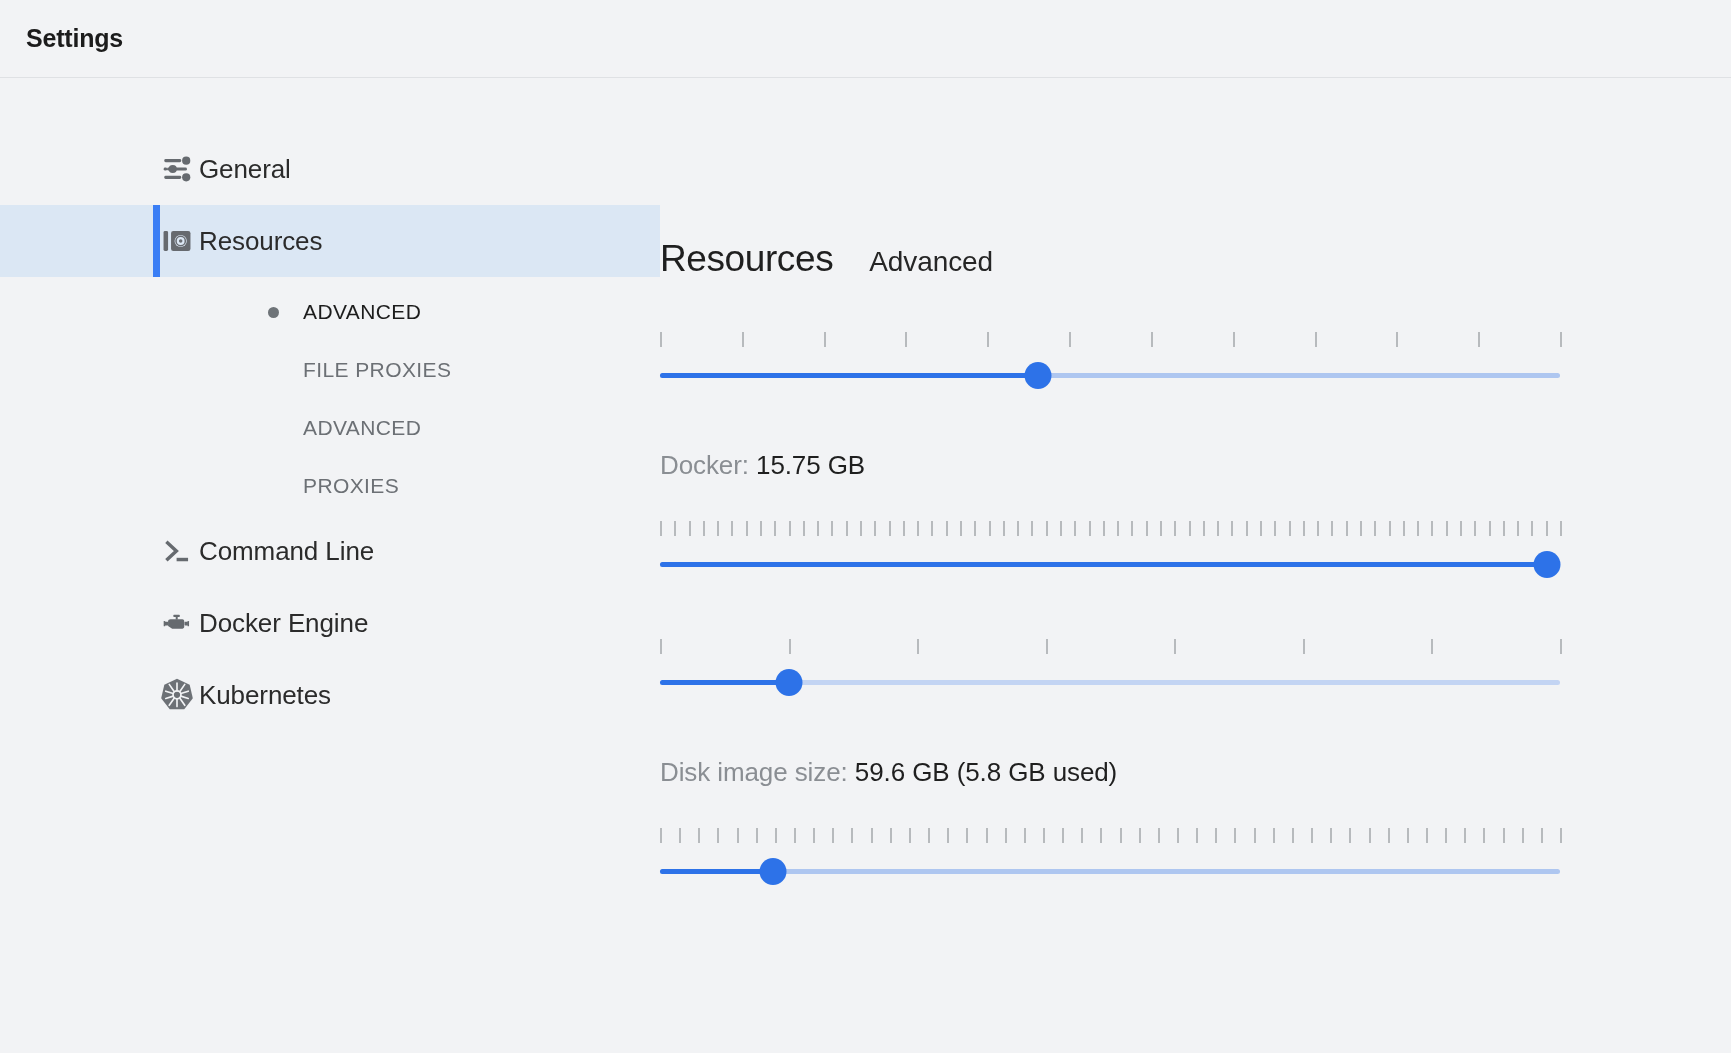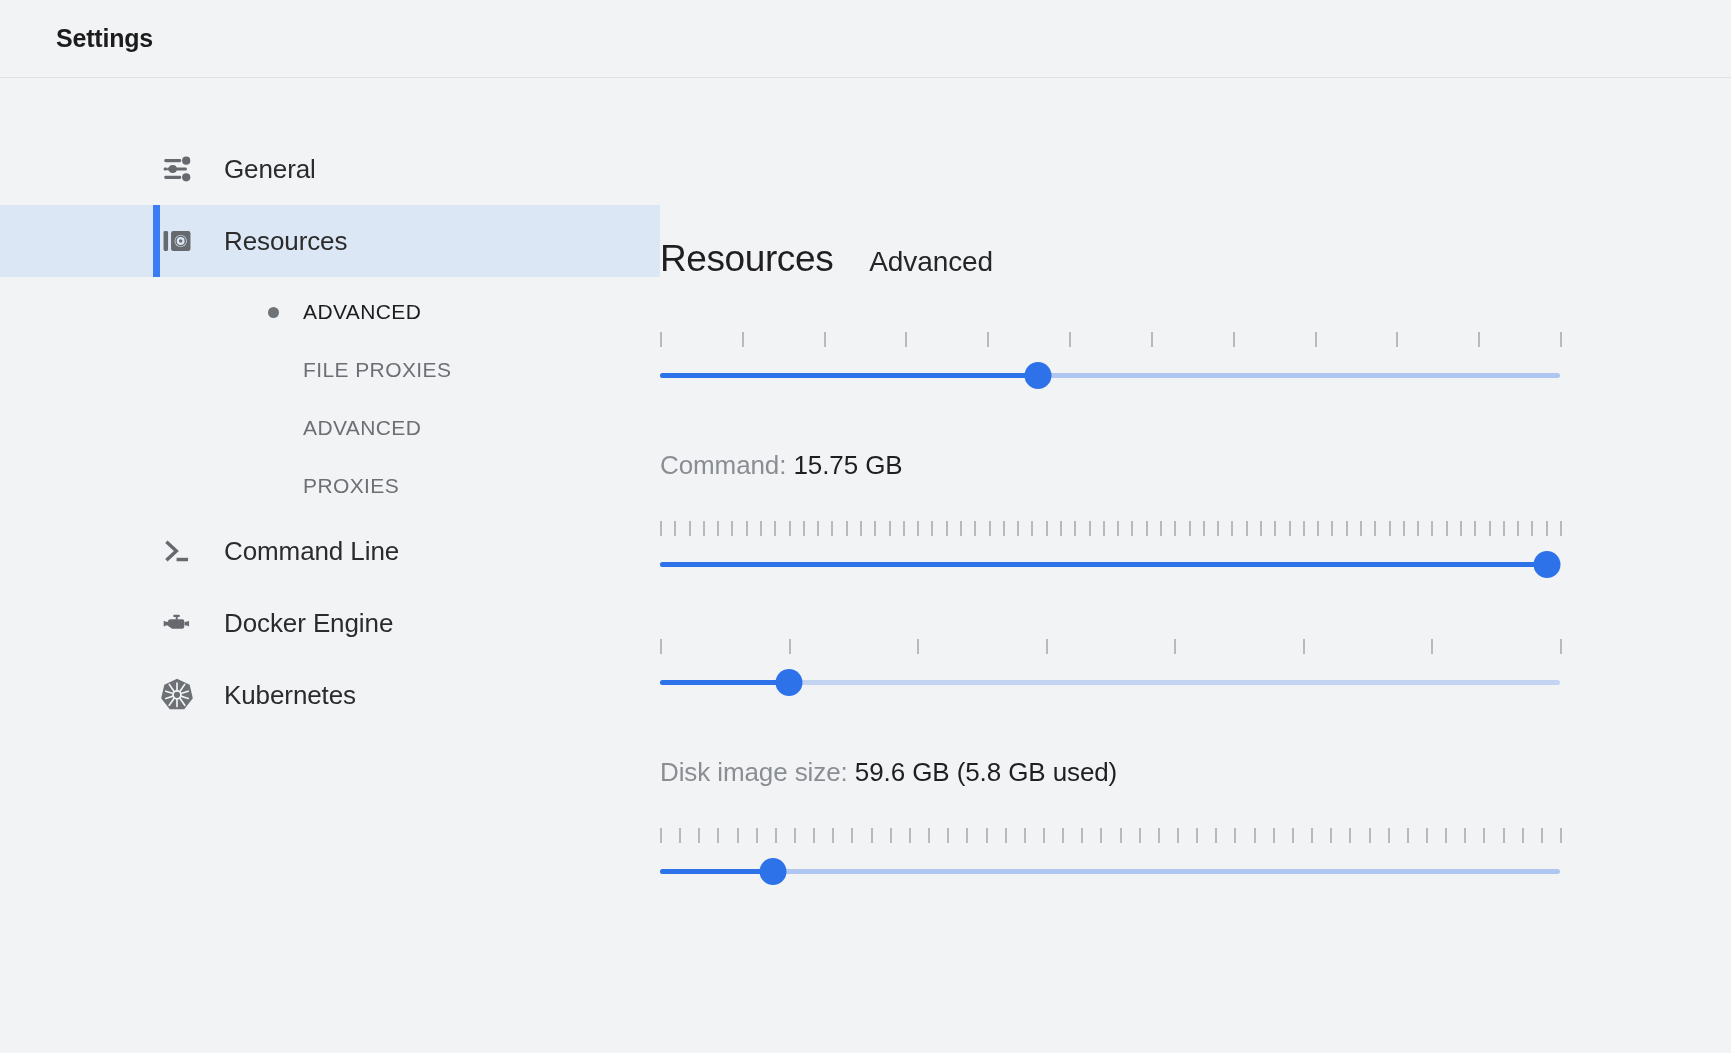--- a/index.html
+++ b/index.html
@@ -29,21 +29,20 @@
     border-bottom: 1px solid #dfe1e4;
     display: flex;
     align-items: center;
     padding-left: 26px;
   }
   .titlebar-title {
     font-size: 25px;
     font-weight: 700;
     color: #1c1c1c;
     letter-spacing: -0.2px;
-    margin-left: 30px;
   }
 
   
   .body {
     flex: 1 1 auto;
     display: flex;
     min-height: 0;
   }
 
   
@@ -76,21 +75,20 @@
   }
   .nav-icon {
     width: 44px;
     flex: 0 0 44px;
     display: flex;
     align-items: center;
     justify-content: center;
     color: #666a6f;
   }
   .nav-label {
-    margin-left: 25px;
     font-size: 26px;
     color: #2b2b2b;
     letter-spacing: -0.1px;
   }
 
   .subnav {
     padding-top: 6px;
   }
   .subnav-item {
     display: flex;
@@ -331,21 +329,21 @@
                 <span class="tick" style="left: 100%;"></span>
               </div>
               <div class="track">
                 <div class="track-bg" style="background: rgb(174, 198, 240);"></div>
                 <div class="track-fill" style="width: 42%; background: rgb(45, 114, 232);"></div>
                 <div class="thumb" style="left: 42%; background: rgb(45, 114, 232);"></div>
               </div>
             </div>
           </div>
           <div class="slider-group">
-            <div class="slider-label"><span>Command: </span><span class="value">15.75 GB</span></div>
+            <div class="slider-label"><span>Docker: </span><span class="value">15.75 GB</span></div>
             <div class="slider-wrap">
               <div class="ticks">
                 <span class="tick" style="left: 0%;"></span>
                 <span class="tick" style="left: 1.5873%;"></span>
                 <span class="tick" style="left: 3.1746%;"></span>
                 <span class="tick" style="left: 4.7619%;"></span>
                 <span class="tick" style="left: 6.34921%;"></span>
                 <span class="tick" style="left: 7.93651%;"></span>
                 <span class="tick" style="left: 9.52381%;"></span>
                 <span class="tick" style="left: 11.1111%;"></span>

